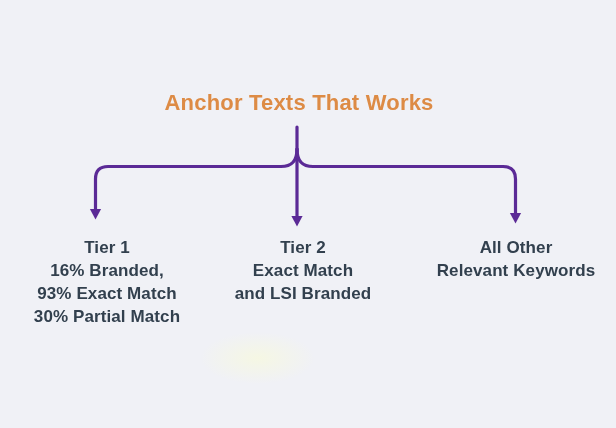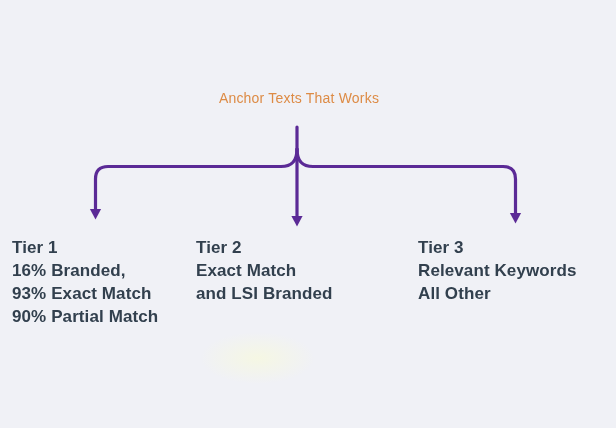--- a/index.html
+++ b/index.html
@@ -13,22 +13,22 @@
     height: 428px;
     background: var(--background, #f0f1f6);
     overflow: hidden;
   }
   .diagram-title {
     position: absolute;
     left: 119px;
     top: 90px;
     width: 360px;
     text-align: center;
-    font-size: 14px;
-    font-weight: normal;
+    font-size: 22px;
+    font-weight: bold;
     letter-spacing: 0.2px;
     color: var(--title, #dd8b45);
   }
   .connector-svg {
     position: absolute;
     left: 0;
     top: 0;
   }
   .connector-svg path.stem {
     fill: none;
@@ -36,28 +36,29 @@
     stroke-width: 3.2;
     stroke-linecap: round;
   }
   .connector-svg polygon.head {
     fill: var(--arrow, #5b2a96);
     stroke: none;
   }
   .tier {
     position: absolute;
     top: 236px;
+    text-align: center;
     color: var(--text, #32404e);
     font-size: 17px;
     font-weight: bold;
     line-height: 23px;
     letter-spacing: 0.1px;
   }
   .tier-1 { left: 12px;  width: 190px; }
-  .tier-2 { left: 196px; width: 190px; }
+  .tier-2 { left: 208px; width: 190px; }
   .tier-3 { left: 418px; width: 196px; }
   .watermark-smudge {
     position: absolute;
     left: 200px;
     top: 332px;
     width: 115px;
     height: 52px;
     background: radial-gradient(closest-side, rgba(246,248,224,0.85), rgba(240,241,246,0));
     pointer-events: none;
   }
@@ -84,30 +85,29 @@
     <g>
       <path class="stem" d="M 297 149 C 297 162 303 166.5 313 166.5 L 503 166.5 Q 515.5 166.5 515.5 179 L 515.5 214"></path>
       <polygon class="head" points="509.9,213 521.1,213 515.5,223.5"></polygon>
     </g>
   </svg>
 
   <div class="tier tier-1">
     <div>Tier 1</div>
     <div>16% Branded,</div>
     <div>93% Exact Match</div>
-    <div>90% Partial Match</div>
+    <div>30% Partial Match</div>
   </div>
 
   <div class="tier tier-2">
     <div>Tier 2</div>
     <div>Exact Match</div>
     <div>and LSI Branded</div>
   </div>
 
   <div class="tier tier-3">
-    <div>Tier 3</div>
+    <div>All Other</div>
     <div>Relevant Keywords</div>
-    <div>All Other</div>
   </div>
 
   <div class="watermark-smudge"></div>
 
 </div>
 
 </body></html>

